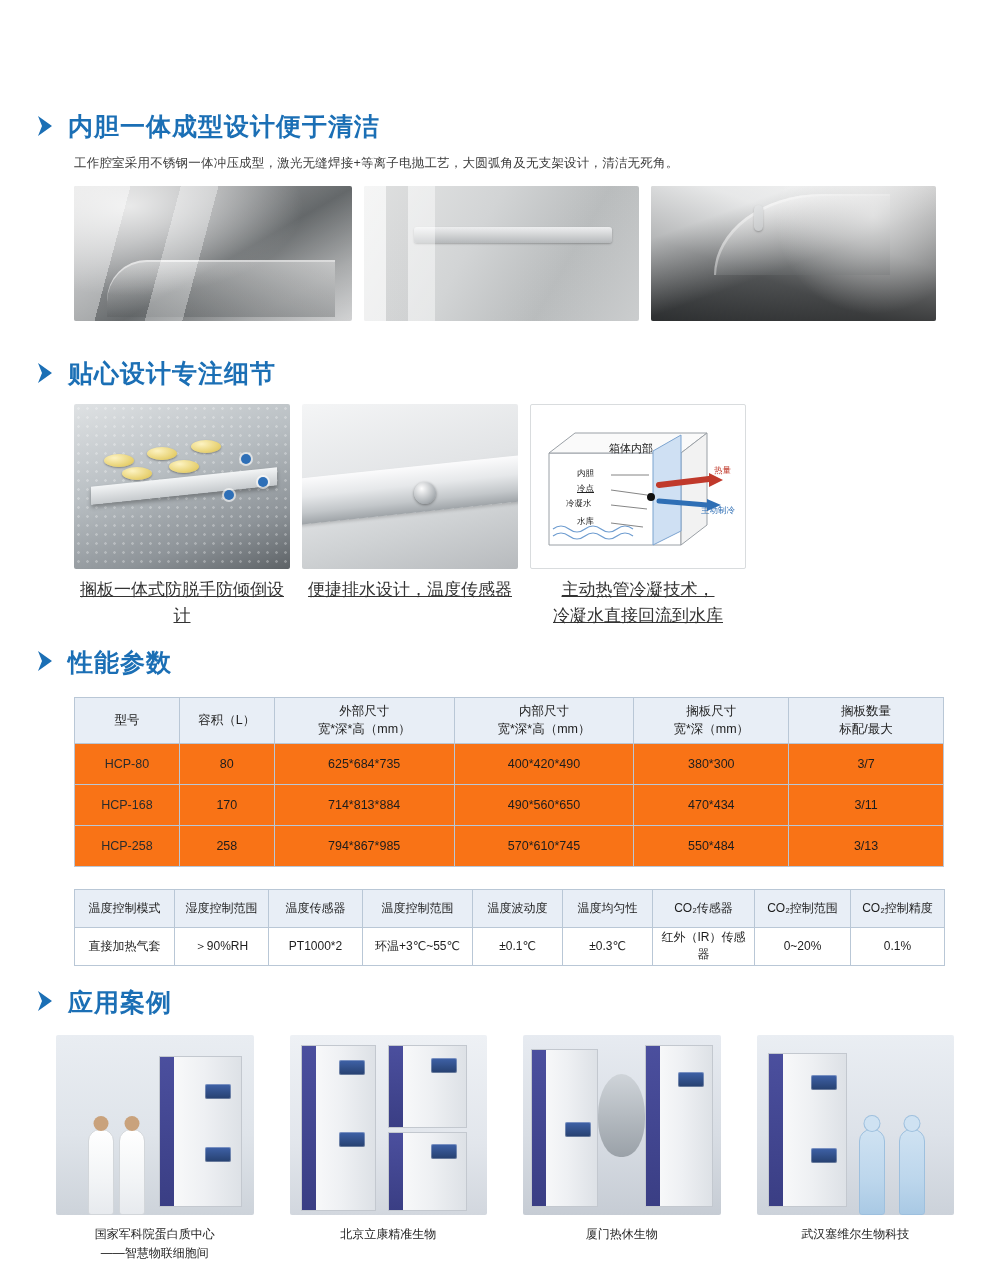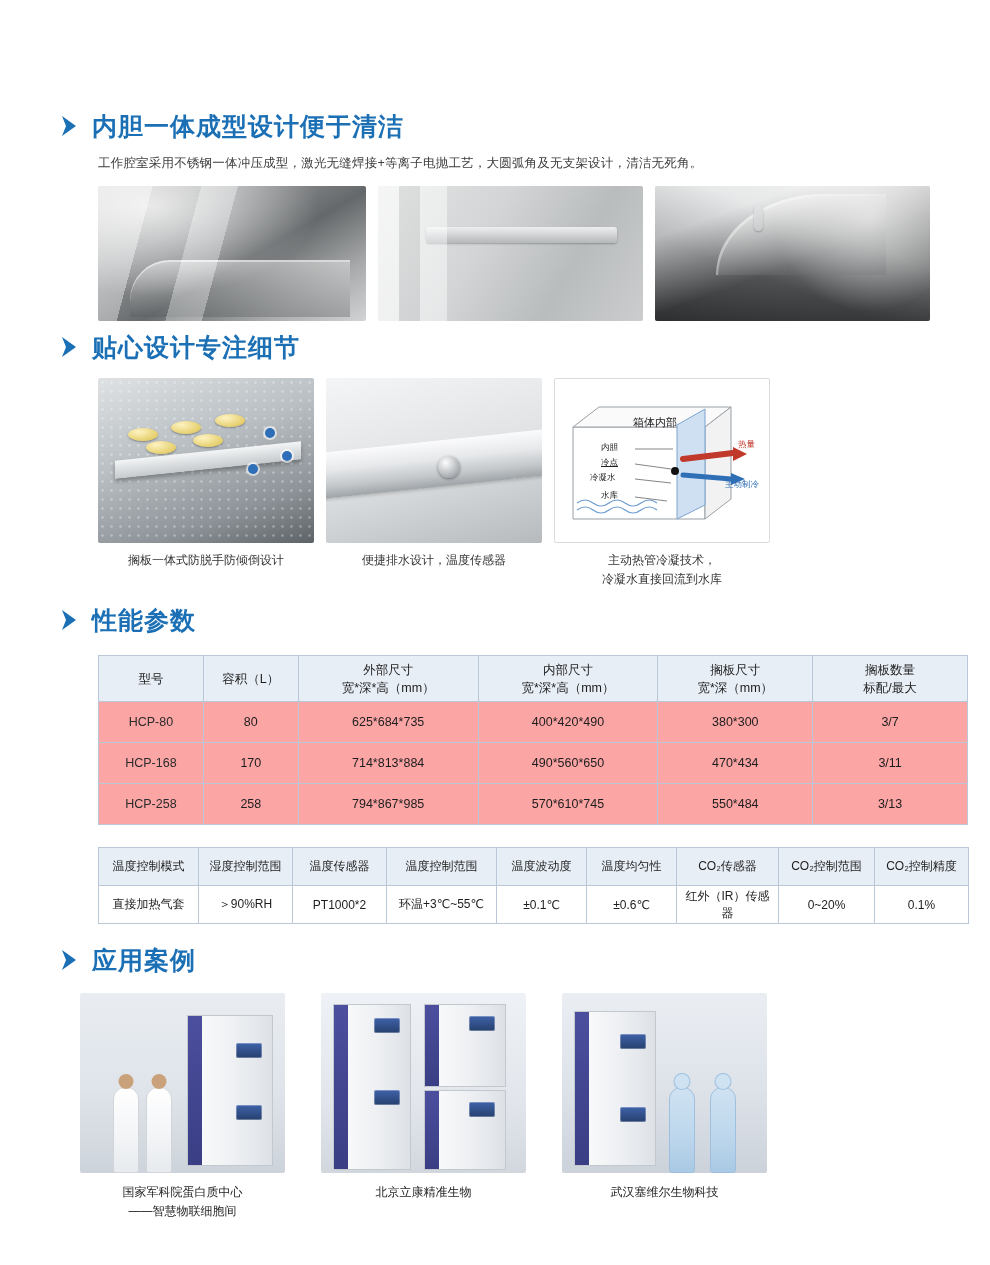--- a/index.html
+++ b/index.html
@@ -6,21 +6,21 @@
   html, body { margin: 0; padding: 0; }
   body {
     width: 990px;
     height: 1265px;
     background: #ffffff;
     font-family: "Liberation Sans", "DejaVu Sans", sans-serif;
     color: #231f20;
     position: relative;
     overflow: hidden;
   }
-  .page { position: relative; width: 990px; height: 1265px; padding: 0 60px; }
+  .page { position: relative; width: 990px; height: 1265px; padding: 0 36px; }
 
   
   .sec-head { display: flex; align-items: center; gap: 10px; margin: 0; }
   .sec-head .arrow {
     width: 22px; height: 26px; flex: 0 0 22px; position: relative;
   }
   .sec-head .arrow svg { display: block; }
   .sec-head h2 {
     font-size: 25px;
     font-weight: bold;
@@ -82,22 +82,23 @@
     position: absolute; left: 36%; top: 14%; width: 9px; height: 26px;
     border-radius: 5px; background: #cfd2d4; box-shadow: 0 1px 2px rgba(0,0,0,.4);
   }
 
   
   .s2 { margin-top: 14px; }
   .s2-grid { display: flex; gap: 12px; margin: 14px 0 0 38px; }
   .s2-cell { width: 216px; }
   .s2-img { width: 100%; height: 165px; border-radius: 2px; overflow: hidden; position: relative; }
   .s2-cap {
-    margin-top: 8px; text-align: center; font-size: 12px; color: #333;
+    margin-top: 8px; text-align: center; font-size: 17px; color: #333;
     line-height: 1.55;
+    text-decoration: underline;
   }
 
   
   .img-shelf { background: linear-gradient(160deg,#dfe2e4 0%,#b9bfc3 40%,#8e9499 75%,#5d6266 100%); }
   .img-shelf .perf {
     position: absolute; inset: 0;
     background-image: radial-gradient(rgba(255,255,255,.35) 1px, rgba(0,0,0,0) 1.6px);
     background-size: 9px 9px;
     opacity: .8;
   }
@@ -180,21 +181,21 @@
     color: #1d1d1d;
     padding: 0;
   }
   .tbl1 thead th {
     background: #e8eef6;
     height: 46px;
     font-weight: normal;
     line-height: 1.45;
     font-size: 12.5px;
   }
-  .tbl1 tbody td { height: 41px; background: #fca5a5; }
+  .tbl1 tbody td { height: 41px; background: #f97316; }
   .tbl1 tbody td.model { color: #2b2b2b; }
 
   .tbl2 { width: 870px; margin: 22px 0 0 38px; table-layout: fixed; }
   .tbl2 th, .tbl2 td {
     border: 1px solid #b9c7d6;
     text-align: center;
     padding: 0 3px;
     font-size: 12px;
     color: #1d1d1d;
   }
@@ -269,21 +270,21 @@
       <div class="s1-img b chamber-b">
         <div class="slot"></div>
       </div>
       <div class="s1-img c chamber-c">
         <div class="round"></div>
         <div class="handle"></div>
       </div>
     </div>
   </div>
 
-  <div class="section s2" style="margin-top:10px;">
+  <div class="section s2" style="margin-top:36px;">
     <div class="sec-head">
       <span class="arrow">
         <svg width="22" height="26" viewBox="0 0 22 26">
             <path class="arrow-glyph" d="M2 2 L16 12 L2 22 L6 12 Z"></path>
           </svg>
       </span>
       <h2>贴心设计专注细节</h2>
     </div>
 
     <div class="s2-grid">
@@ -435,21 +436,21 @@
           <th style="width:94px">CO₂控制精度</th>
         </tr>
       </thead>
       <tbody>
         <tr>
           <td>直接加热气套</td>
           <td>＞90%RH</td>
           <td>PT1000*2</td>
           <td>环温+3℃~55℃</td>
           <td>±0.1℃</td>
-          <td>±0.6℃</td>
+          <td>±0.3℃</td>
           <td>红外（IR）传感器</td>
           <td>0~20%</td>
           <td>0.1%</td>
         </tr>
       </tbody>
     </table>
   </div>
 
   <div class="section s4">
     <div class="sec-head">
@@ -493,20 +494,36 @@
           <div class="cab" style="left:50%; top:54%; width:40%; height:44%;">
             <div class="band"></div>
             <div class="scr" style="right:12%; top:14%;"></div>
           </div>
         </div>
         <div class="case-cap">
           <span>北京立康精准生物</span>
         </div>
       </div>
 
+      <div class="case">
+        <div class="case-img lab3">
+          <div class="cab" style="left:4%; top:8%; width:34%; height:88%;">
+            <div class="band"></div>
+            <div class="scr" style="right:10%; top:46%;"></div>
+          </div>
+          <div class="cab" style="left:62%; top:6%; width:34%; height:90%;">
+            <div class="band"></div>
+            <div class="scr" style="right:12%; top:16%;"></div>
+          </div>
+          <div style="position:absolute; left:38%; top:22%; width:24%; height:46%; border-radius:50% 50% 46% 46%; background:linear-gradient(180deg,#cfd4d9,#9aa1a8);"></div>
+        </div>
+        <div class="case-cap">
+          <span>厦门热休生物</span>
+        </div>
+      </div>
 
       <div class="case">
         <div class="case-img lab4">
           <div class="cab" style="left:6%; top:10%; width:40%; height:86%;">
             <div class="band"></div>
             <div class="scr" style="right:12%; top:14%;"></div>
             <div class="scr" style="right:12%; top:62%;"></div>
           </div>
           <div class="person blue" style="left:52%;"></div>
           <div class="person blue" style="left:72%;"></div>

